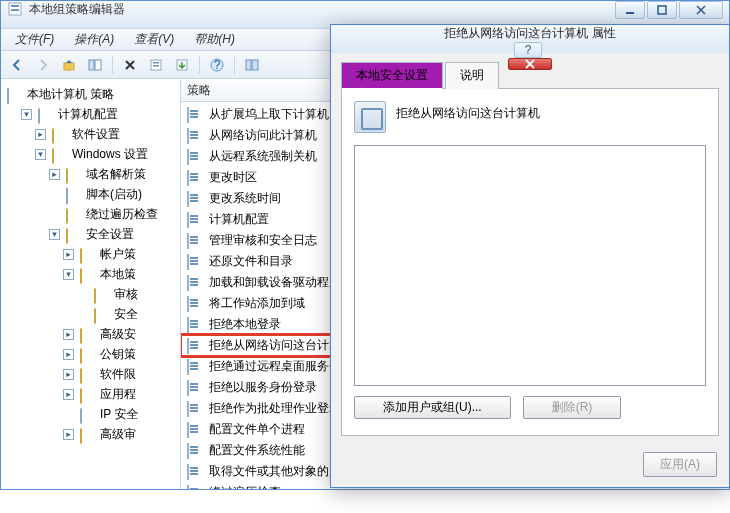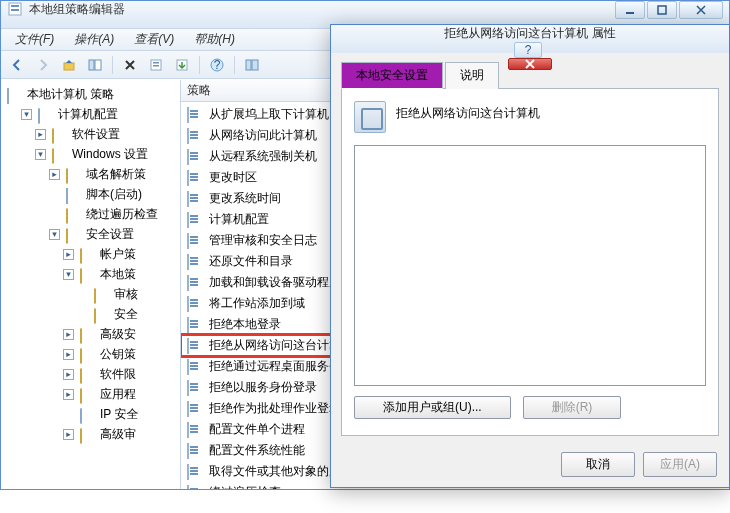--- a/index.html
+++ b/index.html
@@ -429,16 +429,15 @@
         <div style="padding-top:4px">拒绝从网络访问这台计算机</div>
       </div>
       <div class="listbox"></div>
       <div class="dlg-row">
         <button class="push-btn">添加用户或组(U)...</button>
         <button class="push-btn disabled">删除(R)</button>
       </div>
     </div>
   </div>
   <div class="dlg-footer">
-    <button class="push-btn">取消</button>
     <button class="push-btn disabled">应用(A)</button>
   </div>
 </div>
 
 </body></html>

